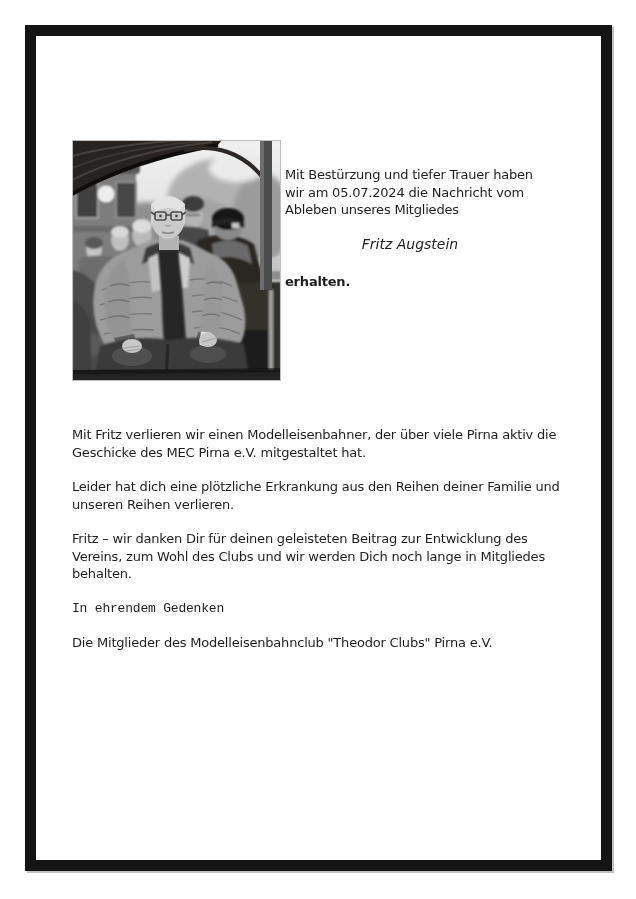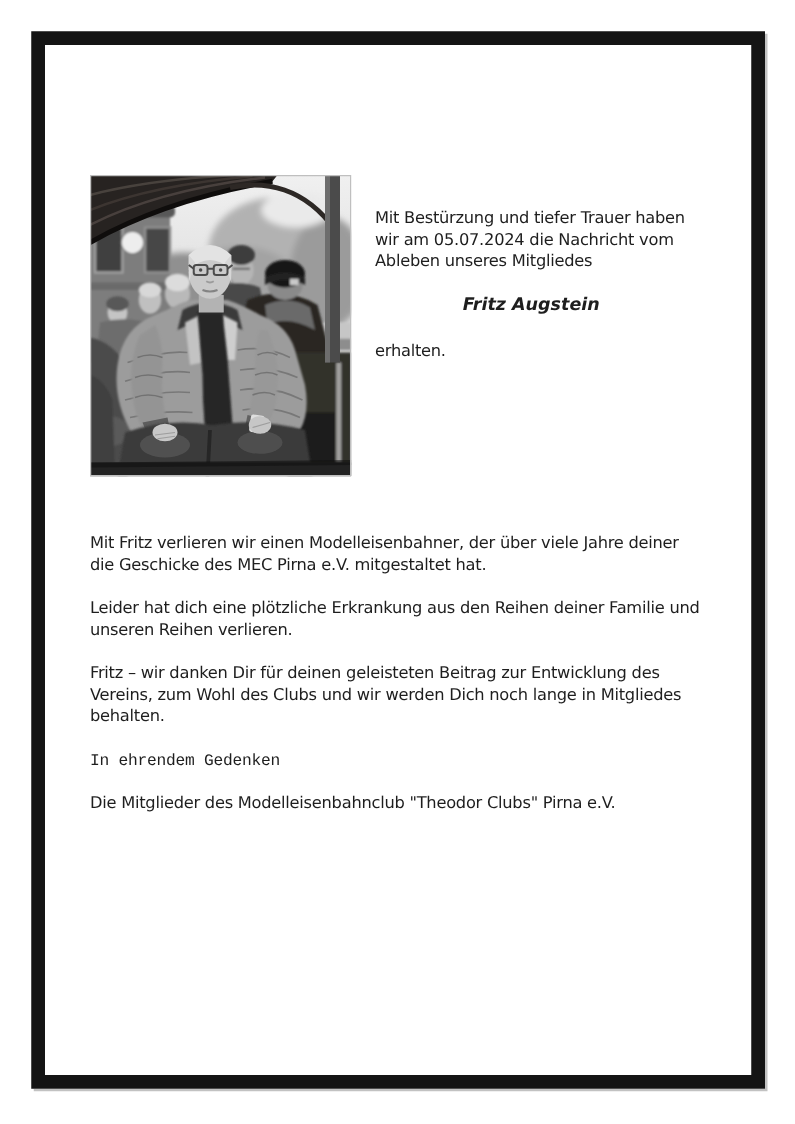--- a/index.html
+++ b/index.html
@@ -24,36 +24,36 @@
   }
   .photo {
     position: absolute;
     left: 72px; top: 140px;
     width: 209px; height: 241px;
     background: #d9d9d9;
   }
   .photo svg { display: block; }
   .intro-block {
     position: absolute;
-    left: 300px; top: 166px;
+    left: 285px; top: 166px;
     width: 250px;
     font-size: 13px;
     line-height: 17.5px;
     letter-spacing: -0.2px;
   }
   .intro-block p { margin: 0; }
   .intro-block .deceased {
     margin-top: 17px;
-    font-weight: bold;
+    font-weight: normal;
     font-style: italic;
     font-size: 14px;
     text-align: center;
     letter-spacing: 0;
   }
-  .intro-block .erhalten { margin-top: 20px; }
+  .intro-block .erhalten { margin-top: 20px; font-weight: bold; }
   .body-text {
     position: absolute;
     left: 72px; top: 426px;
     width: 494px;
     font-size: 13px;
     line-height: 17.5px;
     letter-spacing: -0.2px;
   }
   .body-text p { margin: 0 0 17px 0; }
   .body-text .closing { margin: 16px 0 17px 0; font-family: Liberation Mono, monospace; }
@@ -217,20 +217,20 @@
     </svg>
   </div>
 
   <div class="intro-block">
     <p>Mit Bestürzung und tiefer Trauer haben wir am 05.07.2024 die Nachricht vom Ableben unseres Mitgliedes</p>
     <p class="deceased">Fritz Augstein</p>
     <p class="erhalten">erhalten.</p>
   </div>
 
   <div class="body-text">
-    <p>Mit Fritz verlieren wir einen Modelleisenbahner, der über viele Jahre deiner die Geschicke des MEC Pirna e.V. mitgestaltet hat.</p>
+    <p>Mit Fritz verlieren wir einen Modelleisenbahner, der über viele Pirna aktiv die Geschicke des MEC Pirna e.V. mitgestaltet hat.</p>
     <p>Leider hat dich eine plötzliche Erkrankung aus den Reihen deiner Familie und unseren Reihen verlieren.</p>
     <p>Fritz – wir danken Dir für deinen geleisteten Beitrag zur Entwicklung des Vereins, zum Wohl des Clubs und wir werden Dich noch lange in Mitgliedes behalten.</p>
     <p class="closing">In ehrendem Gedenken</p>
     <p class="signature">Die Mitglieder des Modelleisenbahnclub "Theodor Clubs" Pirna e.V.</p>
   </div>
 
 </div>
 
 </body></html>

